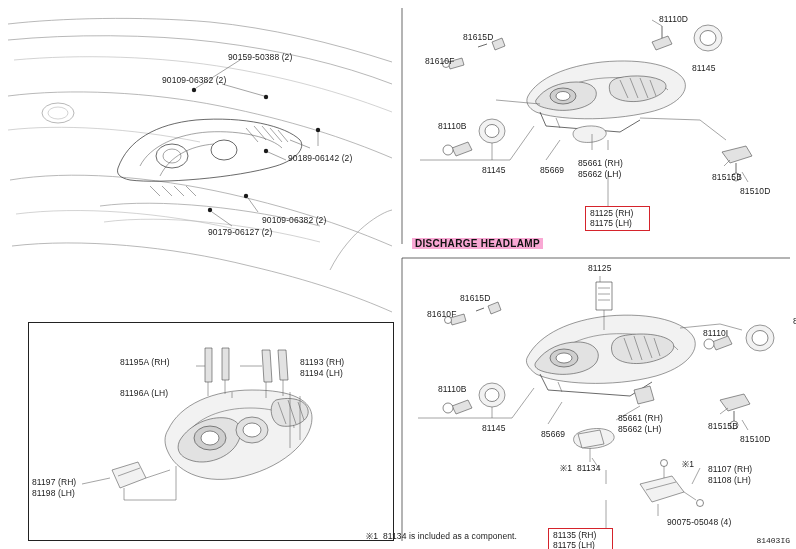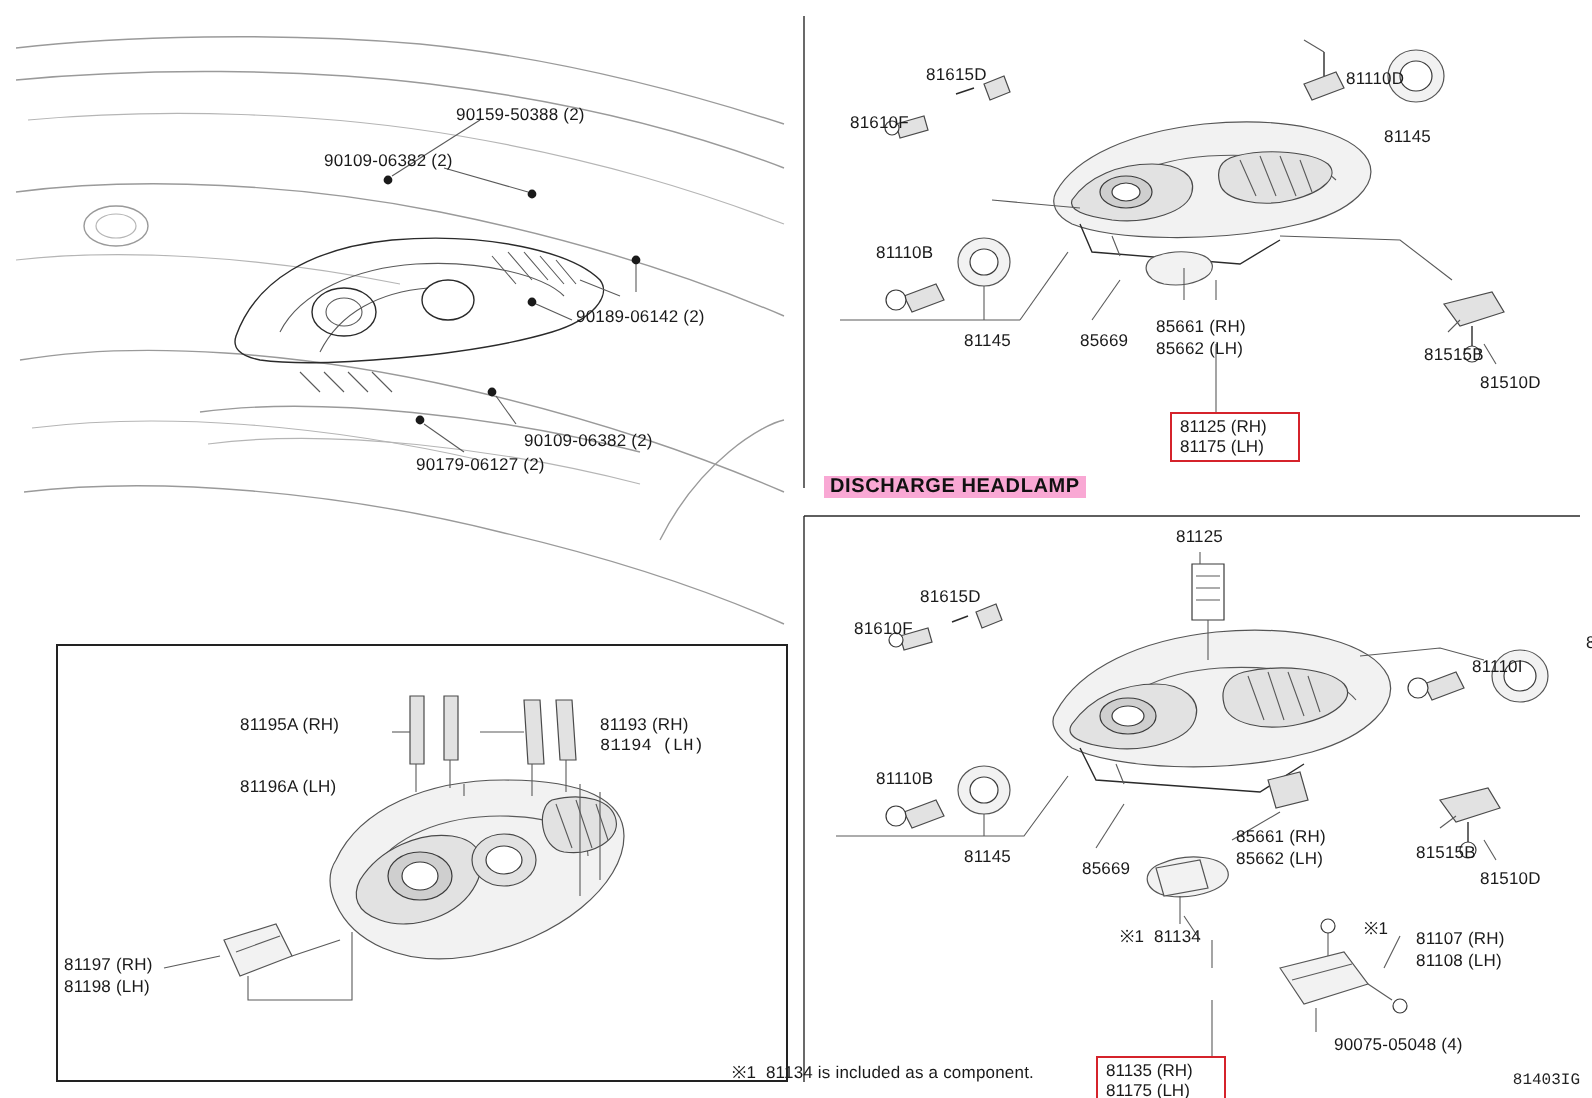--- a/index.html
+++ b/index.html
@@ -298,41 +298,41 @@
 
   </svg>
 
   <div class="lbl" style="left:228px; top:52px;">90159-50388 (2)</div>
   <div class="lbl" style="left:162px; top:75px;">90109-06382 (2)</div>
   <div class="lbl" style="left:288px; top:153px;">90189-06142 (2)</div>
   <div class="lbl" style="left:262px; top:215px;">90109-06382 (2)</div>
   <div class="lbl" style="left:208px; top:227px;">90179-06127 (2)</div>
 
   <div class="lbl" style="left:463px; top:32px;">81615D</div>
-  <div class="lbl" style="left:673px; top:14px;margin-top:20px;">81110D</div>
+  <div class="lbl" style="left:659px; top:14px;">81110D</div>
   <div class="lbl" style="left:425px; top:56px;">81610F</div>
   <div class="lbl" style="left:692px; top:63px;">81145</div>
   <div class="lbl" style="left:438px; top:121px;">81110B</div>
   <div class="lbl" style="left:482px; top:165px;">81145</div>
   <div class="lbl" style="left:540px; top:165px;">85669</div>
   <div class="lbl" style="left:578px; top:158px;">85661 (RH)</div>
   <div class="lbl" style="left:578px; top:169px;">85662 (LH)</div>
   <div class="lbl" style="left:712px; top:172px;">81515B</div>
   <div class="lbl" style="left:740px; top:186px;">81510D</div>
 
   <div class="boxlbl" style="left:585px; top:206px;"><span>81125 (RH)</span>
 <span>81175 (LH)</span></div>
 
   <div class="secttitle" style="left:412px; top:238px;">DISCHARGE HEADLAMP</div>
 
   <div class="lbl" style="left:588px; top:263px;">81125</div>
   <div class="lbl" style="left:460px; top:293px;">81615D</div>
   <div class="lbl" style="left:427px; top:309px;">81610F</div>
   <div class="lbl" style="left:752px; top:316px;margin-left:41px;">81144</div>
-  <div class="lbl" style="left:703px; top:328px;margin-left:33px;">81110I</div>
+  <div class="lbl" style="left:703px; top:328px;">81110I</div>
   <div class="lbl" style="left:438px; top:384px;">81110B</div>
   <div class="lbl" style="left:482px; top:423px;">81145</div>
   <div class="lbl" style="left:541px; top:429px;">85669</div>
   <div class="lbl" style="left:618px; top:413px;">85661 (RH)</div>
   <div class="lbl" style="left:618px; top:424px;">85662 (LH)</div>
   <div class="lbl" style="left:708px; top:421px;">81515B</div>
   <div class="lbl" style="left:740px; top:434px;">81510D</div>
   <div class="lbl" style="left:560px; top:463px;">※1  81134</div>
   <div class="lbl" style="left:682px; top:459px;">※1</div>
   <div class="lbl" style="left:708px; top:464px;">81107 (RH)</div>
@@ -342,19 +342,19 @@
   <div class="boxlbl" style="left:548px; top:528px;"><span>81135 (RH)</span>
 <span>81175 (LH)</span></div>
 
   <div class="lbl" style="left:366px; top:531px;text-align:center;">※1  81134 is included as a component.</div>
 
   <div class="panelbox" style="left:28px; top:322px; width:366px; height:219px;"></div>
 
   <div class="lbl" style="left:120px; top:357px;">81195A (RH)</div>
   <div class="lbl" style="left:120px; top:388px;">81196A (LH)</div>
   <div class="lbl" style="left:300px; top:357px;">81193 (RH)</div>
-  <div class="lbl" style="left:300px; top:368px;font-family:Liberation Mono, monospace;">81194 (LH)</div>
+  <div class="lbl" style="left:300px; top:368px;">81194 (LH)</div>
   <div class="lbl" style="left:32px; top:477px;">81197 (RH)</div>
   <div class="lbl" style="left:32px; top:488px;">81198 (LH)</div>
 
   <div class="corner-id">81403IG</div>
 
 </div>
 
 </body></html>

